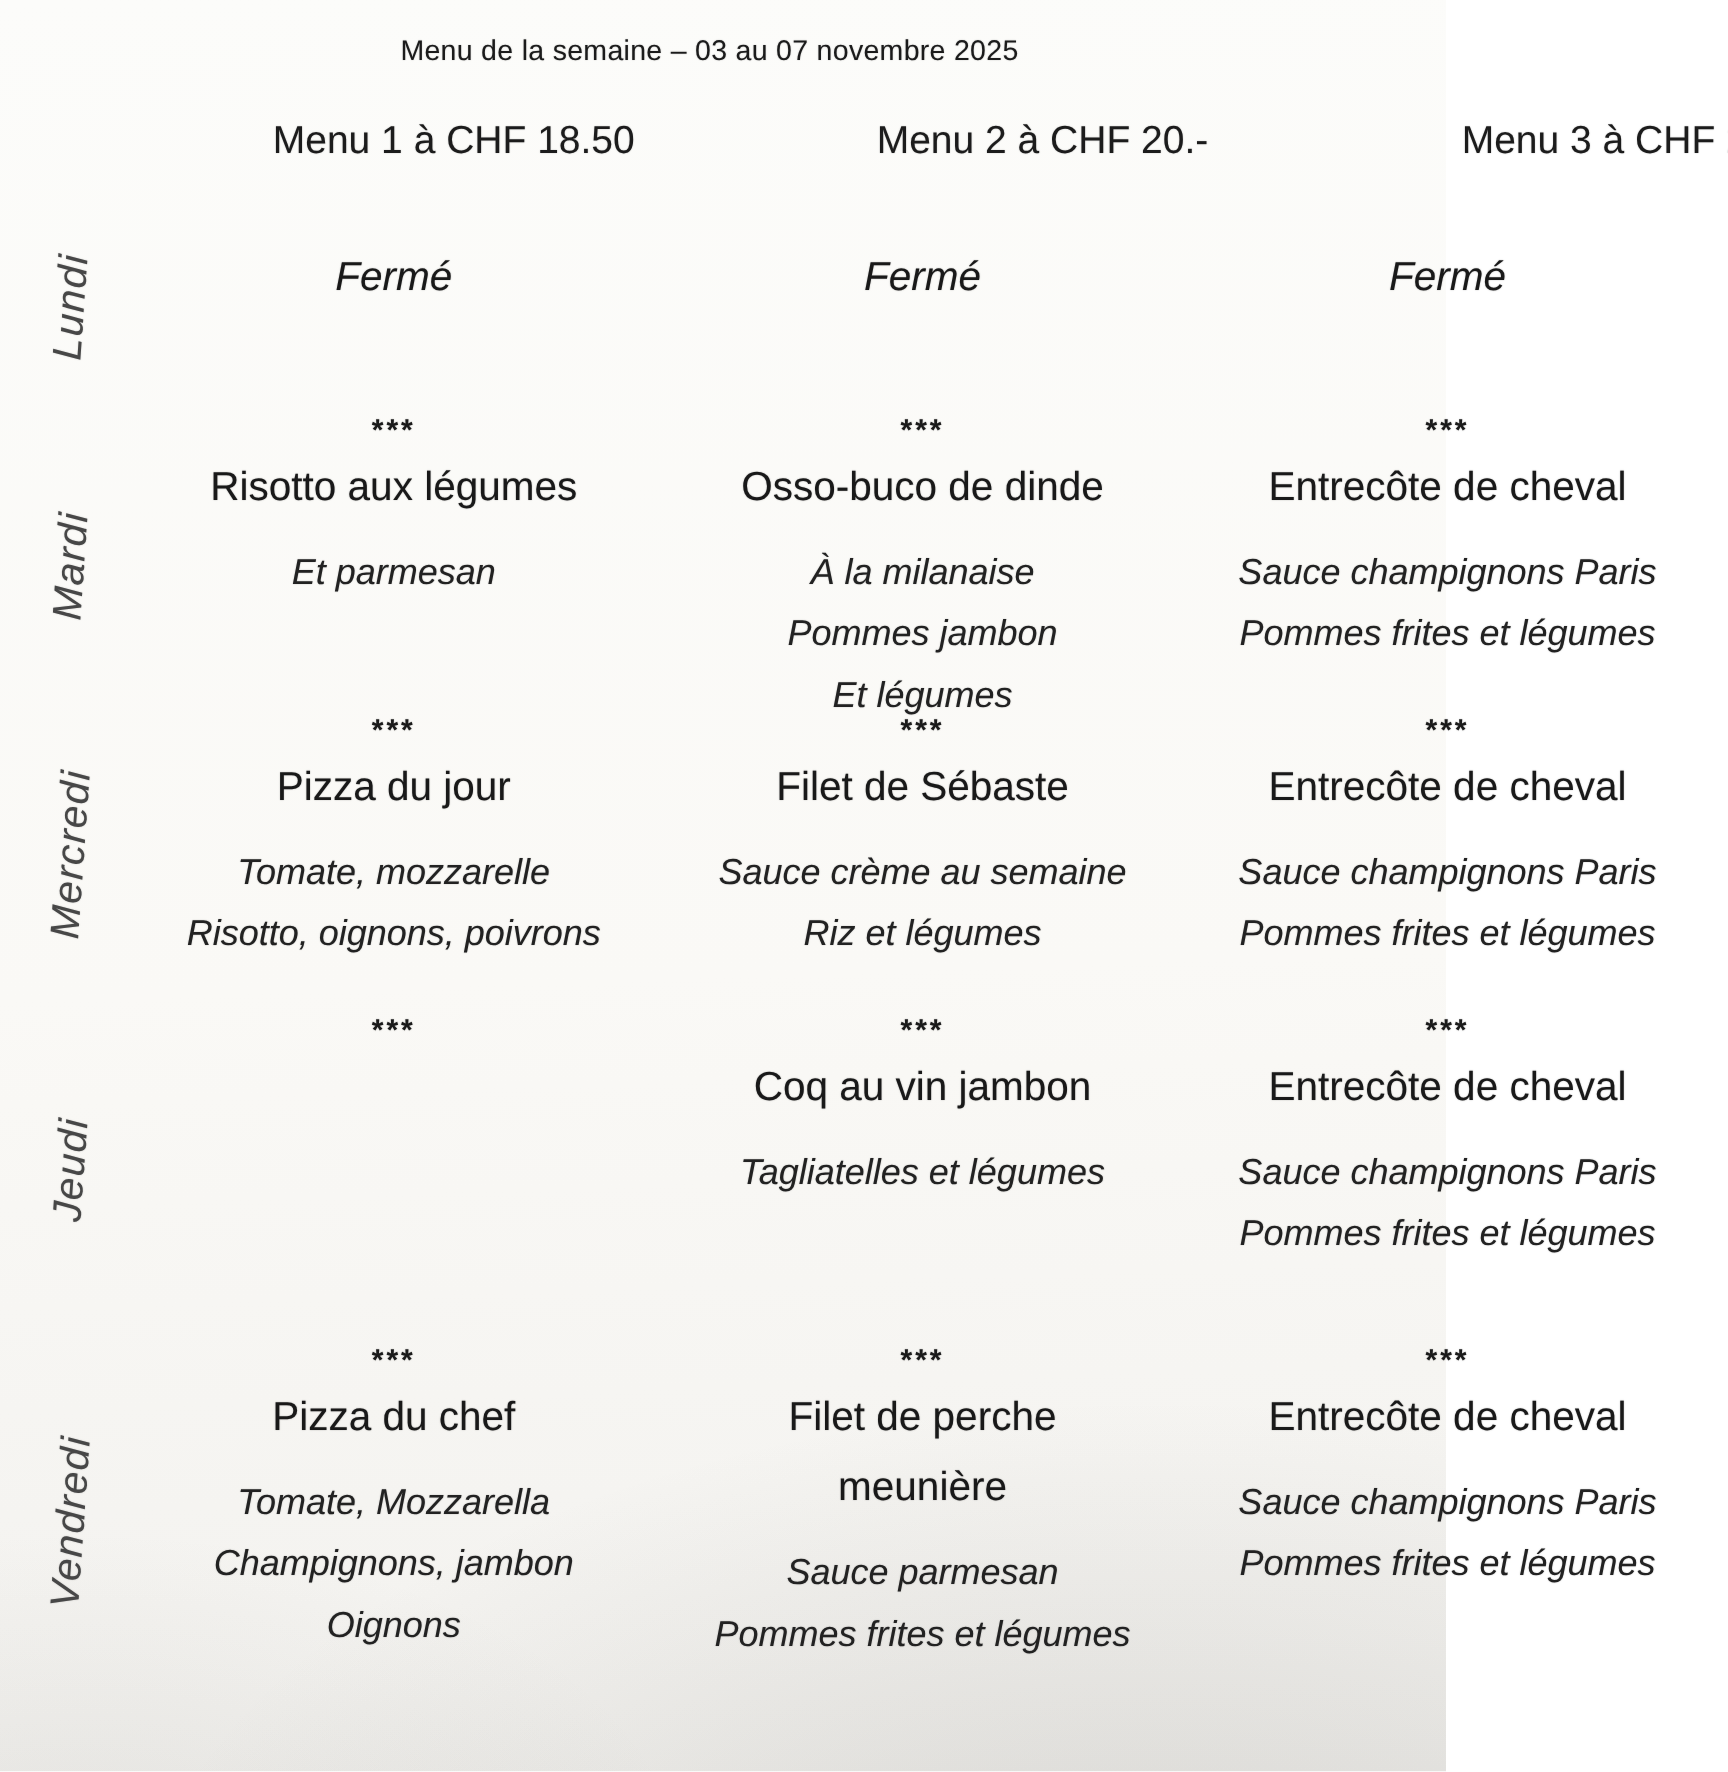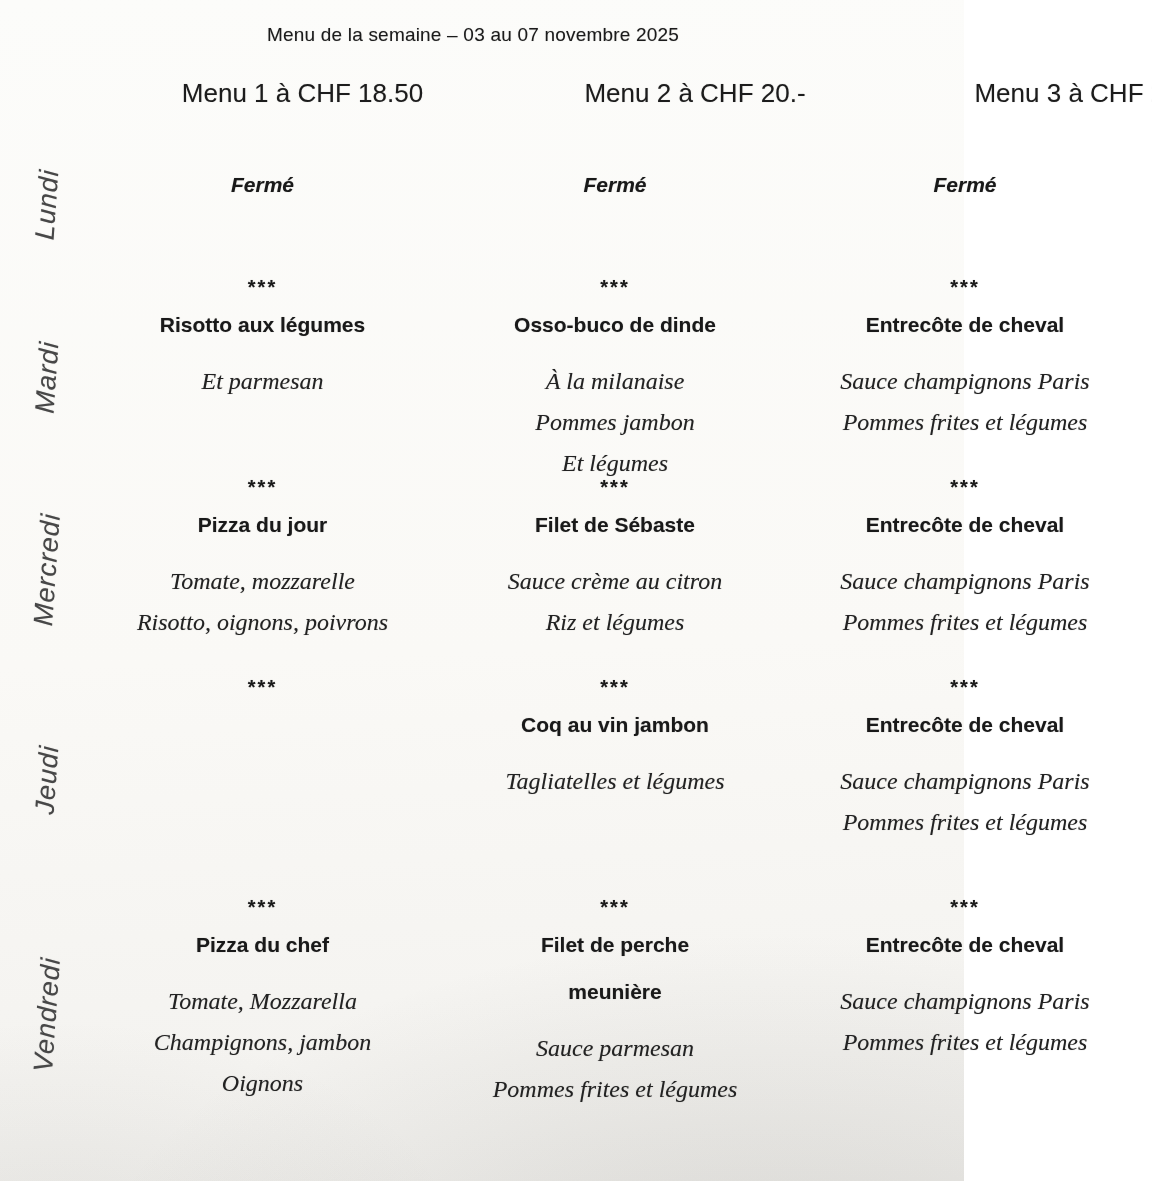--- a/index.html
+++ b/index.html
@@ -66,28 +66,28 @@
   .stars {
     font-weight: 700;
     font-size: 20px;
     letter-spacing: 2px;
     line-height: 22px;
     color: #1a1a1a;
     text-shadow: 0 0 1px rgba(20,20,20,0.35);
   }
   .dish { margin-top: 3px; }
   .dish-line {
-    font-weight: 700;
-    font-size: 21px;
+    font-weight: 400;
+    font-size: 27px;
     line-height: 47px;
     color: #191919;
     text-shadow: 0 0 1px rgba(20,20,20,0.35);
   }
   .closed .dish-line { font-style: italic; }
-  .sides { margin-top: 13px; font-family: Liberation Serif, serif; }
+  .sides { margin-top: 13px; }
   .side-line {
     font-style: italic;
     font-size: 24px;
     line-height: 41px;
     color: #222222;
     text-shadow: 0 0 1px rgba(30,30,30,0.30);
   }
 </style>
 </head>
 <body>
@@ -205,21 +205,21 @@
         <div class="side-line"></div>
       </div>
     </div>
     <div class="cell">
       <div class="stars">***</div>
       <div class="dish">
         <div class="dish-line">Filet de Sébaste</div>
         <div class="dish-line"></div>
       </div>
       <div class="sides">
-        <div class="side-line">Sauce crème au citron</div>
+        <div class="side-line">Sauce crème au semaine</div>
         <div class="side-line">Riz et légumes</div>
         <div class="side-line"></div>
       </div>
     </div>
     <div class="cell">
       <div class="stars">***</div>
       <div class="dish">
         <div class="dish-line">Entrecôte de cheval</div>
         <div class="dish-line"></div>
       </div>

